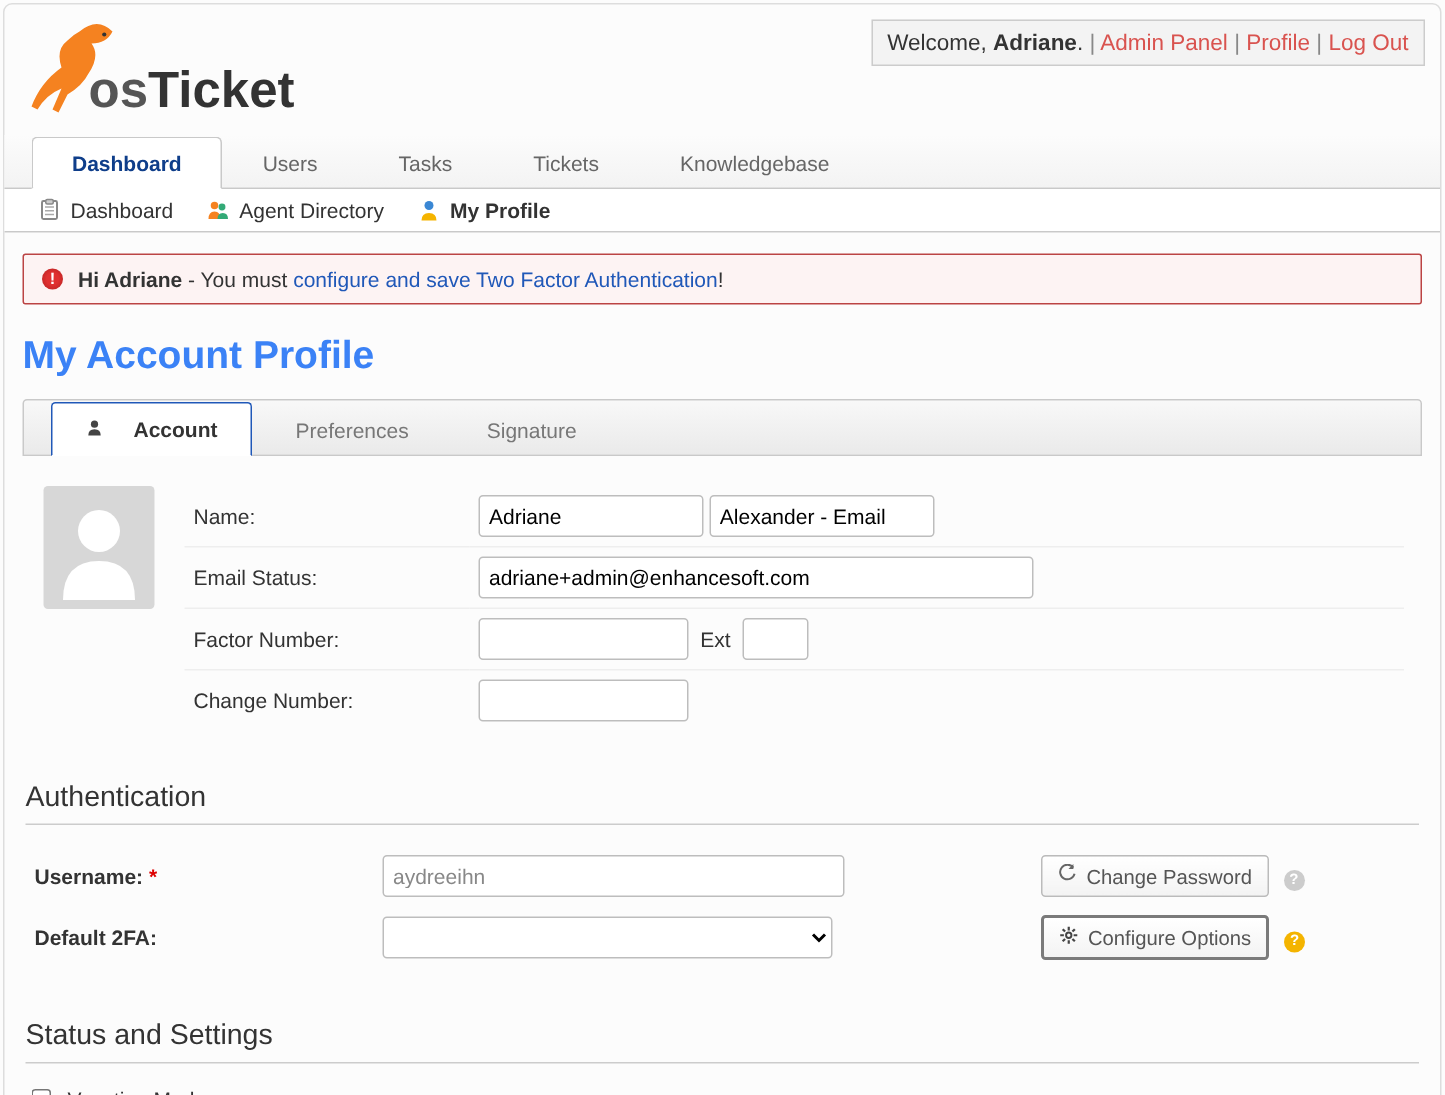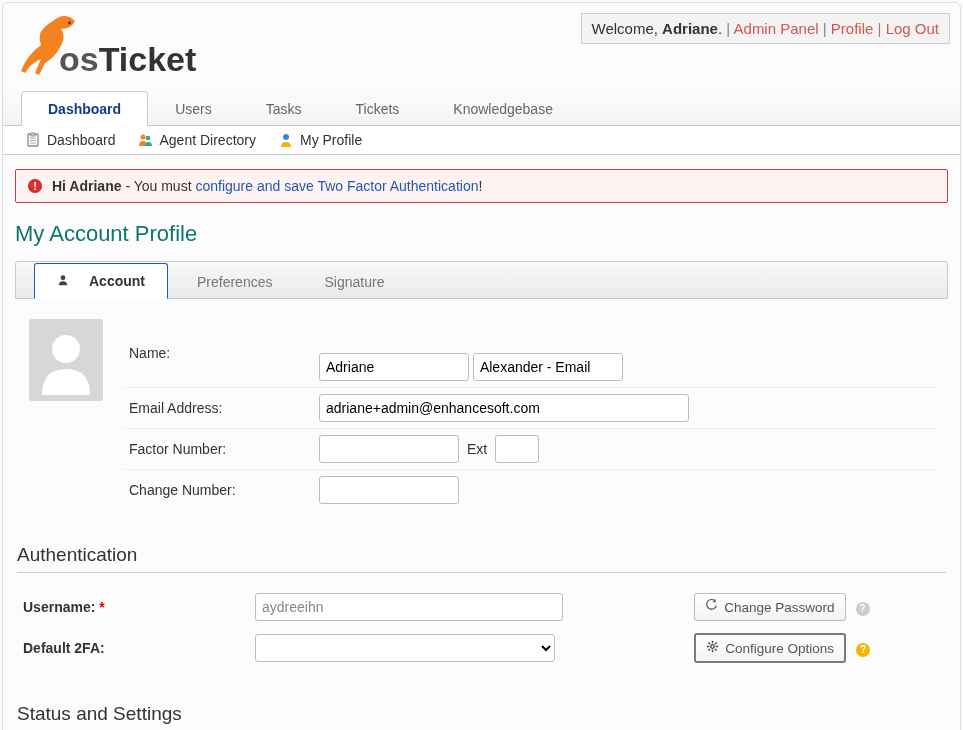--- a/index.html
+++ b/index.html
@@ -70,21 +70,21 @@
     border-bottom: 1px solid #c9c9c9;
     background: #fff;
   }
   .sub-tab {
     display: flex;
     align-items: center;
     gap: 6px;
     color: #333;
     cursor: pointer;
   }
-  .sub-tab.active { font-weight: normal; }
+  .sub-tab.active { font-weight: bold; }
   .icon-small { width: 16px; height: 16px; display:inline-block; }
 
   .alert {
     margin: 14px 12px 0 12px;
     border: 1px solid #b44;
     background: #fdf3f3;
     border-radius: 2px;
     padding: 8px 12px;
     display: flex;
     align-items: center;
@@ -93,23 +93,23 @@
   .alert a { color: #2058b8; text-decoration: none; }
   .alert-icon {
     width: 14px; height: 14px; border-radius: 50%;
     background: radial-gradient(circle, #e03030 40%, #b02020 100%);
     color: #fff; font-size: 11px; font-weight: bold;
     display: flex; align-items: center; justify-content: center;
     flex-shrink: 0;
   }
 
   h2.page-title {
-    color: #0f766e;
-    font-size: 22px;
-    font-weight: normal;
+    color: #3b82f6;
+    font-size: 26px;
+    font-weight: bold;
     margin: 18px 12px 14px 12px;
   }
 
   .content {
     margin: 0 12px;
   }
   .inner-tab-bar {
     display: flex;
     border: 1px solid #c9c9c9;
     background: linear-gradient(#f8f8f8, #eaeaea);
@@ -161,21 +161,21 @@
   .field-label.normal { font-weight: normal;}
   input[type=text], select {
     padding: 4px 6px;
     border: 1px solid #bdbdbd;
     border-radius: 3px;
     font-size: 14px;
     height: 28px;
     background:#fff;
   }
   .name-first { width: 150px; }
-  .name-last { width: 150px; margin-top: 28px; }
+  .name-last { width: 150px; }
   .email-field { width: 370px; }
   .phone-field { width: 140px; }
   .ext-field { width: 44px; }
 
   h3.section-hdr {
     font-size: 19px;
     font-weight: normal;
     border-bottom: 1px solid #ccc;
     padding-bottom: 6px;
     margin: 34px 0 14px 0;
@@ -311,21 +311,21 @@
         <table class="field-table" style="flex:1; margin-right:10px;">
           <tbody>
               <tr>
             <td class="field-label">Name:</td>
             <td>
               <input type="text" class="name-first" value="Adriane" style="">
               <input type="text" class="name-last" value="Alexander - Email" style="">
             </td>
           </tr>
           <tr>
-            <td class="field-label">Email Address:</td>
+            <td class="field-label">Email Status:</td>
             <td><input type="text" class="email-field" value="adriane+admin@enhancesoft.com" style=""></td>
           </tr>
           <tr>
             <td class="field-label normal">Factor Number:</td>
             <td>
               <input type="text" class="phone-field" value="" style="">
               <span style="margin:0 4px;text-align:center;">Ext</span>
               <input type="text" class="ext-field" value="" style="">
             </td>
           </tr>

